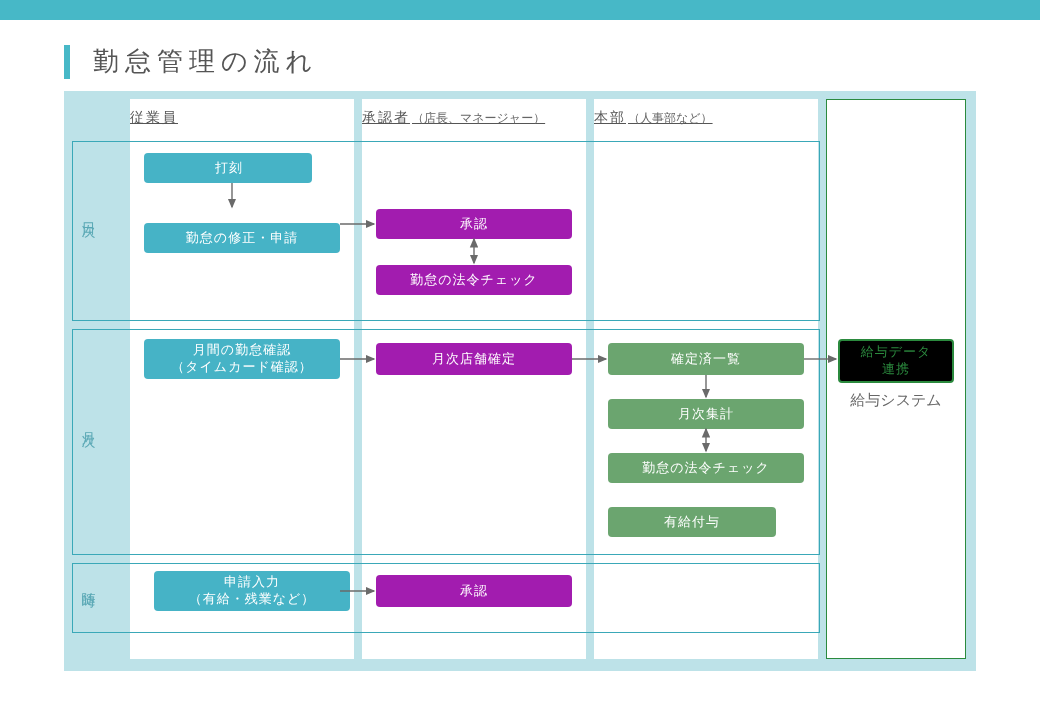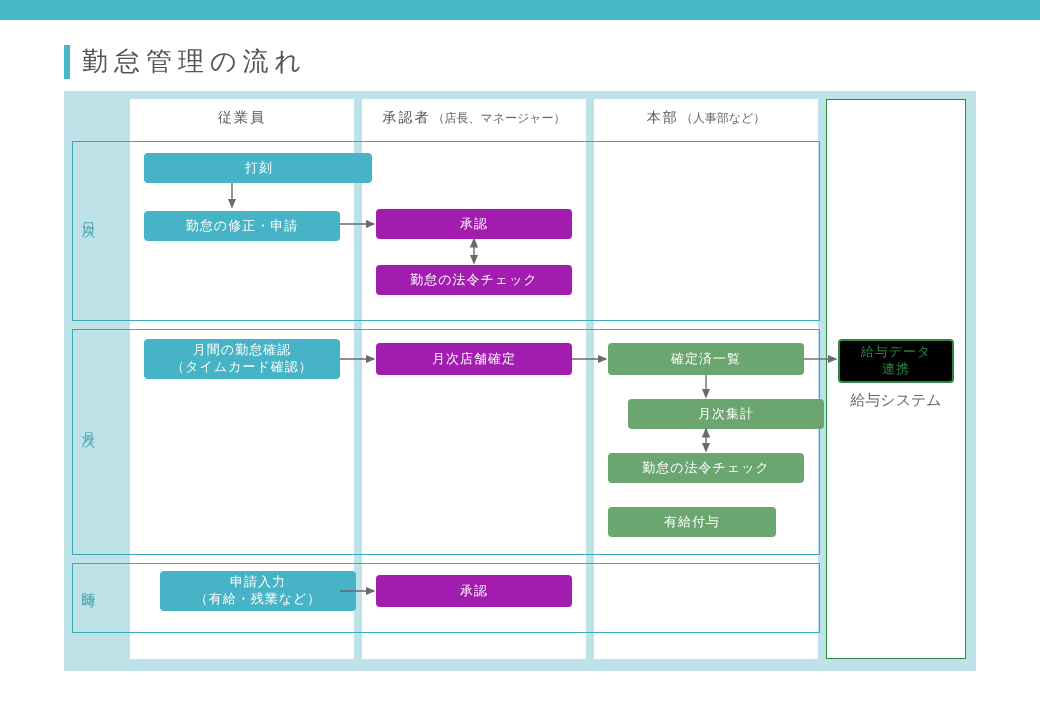--- a/index.html
+++ b/index.html
@@ -1,23 +1,23 @@
 <!DOCTYPE html>
 <html><head>
 <meta charset="utf-8">
 <style>
   * { box-sizing: border-box; margin: 0; padding: 0; }
   html, body { width: 1040px; height: 720px; font-family: "Hiragino Kaku Gothic ProN", "Meiryo", sans-serif; background: #fff; }
   .topbar { height: 20px; background: #47b8c7; }
-  .title-wrap { margin: 24px 0 12px 64px; display: flex; align-items: center; }
+  .title-wrap { margin: 24px 0 12px 64px; display: flex; align-items: center; gap: 11px; }
   .title-bar { width: 6px; height: 34px; background: #47b8c7; margin-right: 12px; }
   .title { font-size: 26px; color: #555; letter-spacing: 6px; font-weight: 400; }
   .canvas { position: relative; margin-left: 64px; width: 912px; height: 580px; background: #bde2e8; }
   .col { position: absolute; top: 8px; background: #fff; }
-  .col-hdr { height: 36px; line-height: 36px; text-align: center; font-size: 14px; color: #555; letter-spacing: 2px; border-bottom: 0 solid transparent; }
+  .col-hdr { height: 36px; line-height: 36px; font-size: 14px; color: #555; letter-spacing: 2px; border-bottom: 0 solid transparent; text-decoration: underline; }
   .col-hdr .sub { font-size: 12px; letter-spacing: 0; margin-left: 2px; color: #666; }
   .col1 { left: 66px;  width: 224px; height: 560px; }
   .col2 { left: 298px; width: 224px; height: 560px; }
   .col3 { left: 530px; width: 224px; height: 560px; }
   .col4 { left: 762px; width: 140px; height: 560px; border: 1px solid #2b8a3e; }
   .row-box { position: absolute; border: 1px solid #3aa8b8; background: transparent; }
   .row-label { position: absolute; width: 18px; text-align: center; color: #5aa8b5; font-size: 14px; line-height: 18px; letter-spacing: 2px; writing-mode: vertical-rl; }
   .row1 { left: 8px; top: 50px;  width: 748px; height: 180px; }
   .row2 { left: 8px; top: 238px; width: 748px; height: 226px; }
   .row3 { left: 8px; top: 472px; width: 748px; height: 70px; }
@@ -63,34 +63,34 @@
   </div>
   <div class="col col4"></div>
 
   <div class="row-box row1"></div>
   <div class="row-box row2"></div>
   <div class="row-box row3"></div>
   <div class="row-label row1-label">日次</div>
   <div class="row-label row2-label">月次</div>
   <div class="row-label row3-label">随時</div>
 
-  <div class="node n-blue" style="left:80px;  top:62px;  width:228px; height:30px;padding-left:8px;">打刻</div>
-  <div class="node n-blue" style="left:80px;  top:120px; width:196px; height:30px;">勤怠の修正・申請</div>
+  <div class="node n-blue" style="left:80px;  top:62px;  width:168px; height:30px;padding-left:8px;">打刻</div>
+  <div class="node n-blue" style="left:80px;  top:132px; width:196px; height:30px;">勤怠の修正・申請</div>
   <div class="node n-olive" style="left:312px; top:118px; width:196px; height:30px;">承認</div>
   <div class="node n-olive" style="left:312px; top:174px; width:196px; height:30px;">勤怠の法令チェック</div>
 
   <div class="node n-olive" style="left:312px; top:252px; width:196px; height:32px;">月次店舗確定</div>
   <div class="node n-blue" style="left:80px;  top:248px; width:196px; height:40px; white-space:pre-line;">月間の勤怠確認
 （タイムカード確認）</div>
   <div class="node n-green" style="left:544px; top:252px; width:196px; height:32px;">確定済一覧</div>
-  <div class="node n-green" style="left:544px; top:308px; width:196px; height:30px;margin-left:20px;">月次集計</div>
+  <div class="node n-green" style="left:544px; top:308px; width:196px; height:30px;">月次集計</div>
   <div class="node n-green" style="left:544px; top:362px; width:196px; height:30px;">勤怠の法令チェック</div>
   <div class="node n-green" style="left:544px; top:416px; width:168px; height:30px;">有給付与</div>
 
-  <div class="node n-blue" style="left:96px;  top:480px; width:196px; height:40px; white-space:pre-line;">申請入力
+  <div class="node n-blue" style="left:90px;  top:480px; width:196px; height:40px; white-space:pre-line;">申請入力
 （有給・残業など）</div>
   <div class="node n-olive" style="left:312px; top:484px; width:196px; height:32px;">承認</div>
 
   <div class="node n-green-out" style="left:774px; top:248px; width:116px; height:44px; white-space:pre-line;">給与データ
 連携</div>
   <div class="ext-label" style="left:762px; top:300px;">給与システム</div>
 
   <svg class="arrows">
     <defs>
       <marker id="ah" markerWidth="8" markerHeight="8" refX="6" refY="3" orient="auto">

